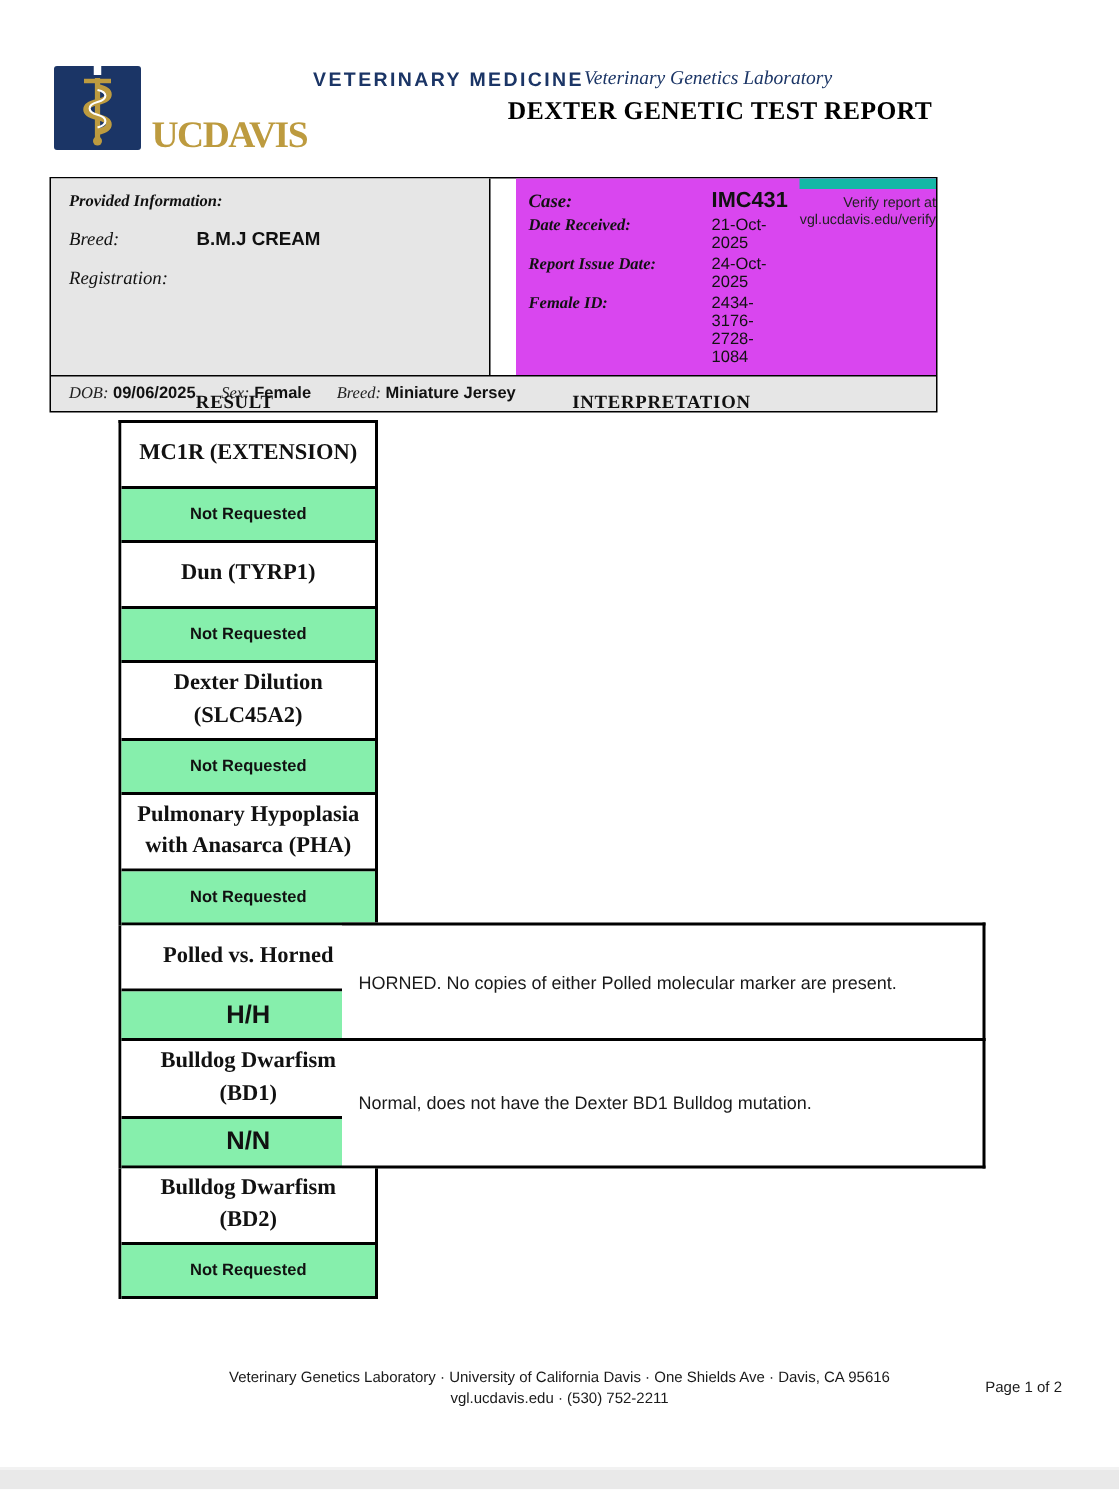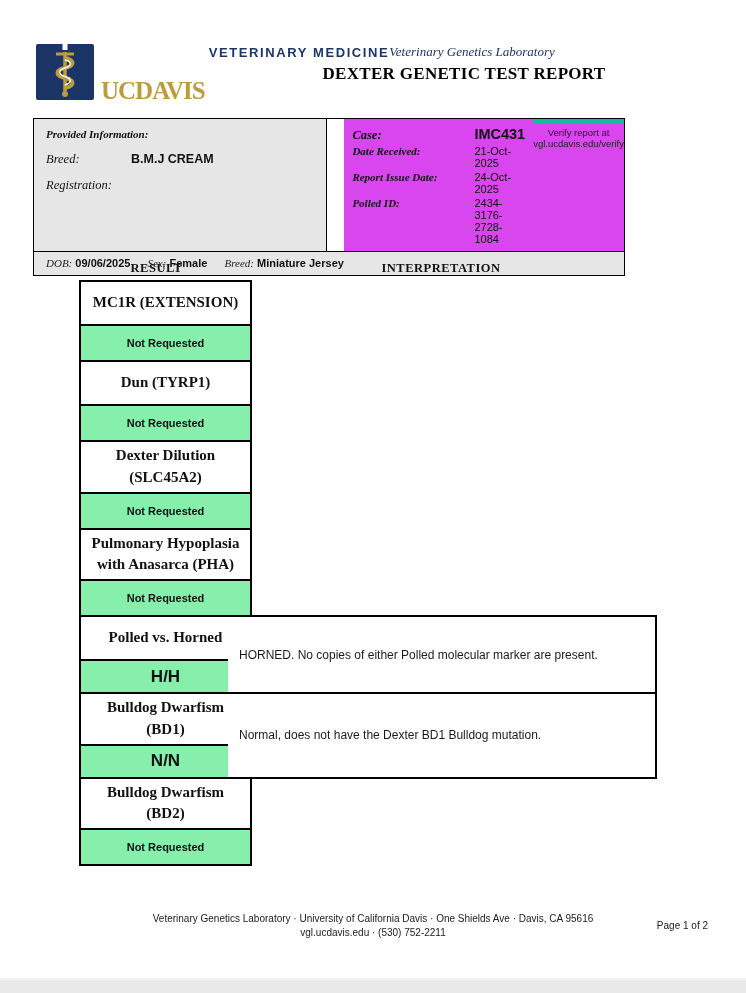--- a/index.html
+++ b/index.html
@@ -12,39 +12,39 @@
   .logo-icon{width:58px;height:60px;flex:0 0 auto;}
   .logo-text{display:flex;flex-direction:row;width:194px;}
   .wordmark-row{display:flex;align-items:flex-end;}
   .wordmark{font-family:"Liberation Serif",serif;color:#bd9b3f;font-size:25px;line-height:22px;letter-spacing:-1px;white-space:nowrap;}
   .wordmark .uc{font-weight:600;}
   .wordmark .davis{font-weight:800;}
   .gold-rule{flex:1;height:2px;background:#bd9b3f;margin:0 0 3px 4px;}
   .vm-line{color:#1b3566;font-weight:bold;font-size:13px;letter-spacing:1.6px;margin-top:3px;white-space:nowrap;}
   .vgl-line{color:#1b3566;font-family:"Liberation Serif",serif;font-style:italic;font-size:13px;margin-top:2px;white-space:nowrap;}
   .report-title{
-    position:absolute;left:314px;top:64px;width:300px;text-align:center;
+    position:absolute;left:330px;top:64px;width:300px;text-align:center;
     font-family:"Liberation Serif",serif;font-weight:bold;font-size:17px;letter-spacing:0.3px;color:#000;white-space:nowrap;
   }
   
   .info-box{position:absolute;left:33px;top:118px;width:592px;border:1.5px solid #000;box-sizing:border-box;background:#fff;}
   .info-main{display:flex;align-items:stretch;}
   .info-left{width:422px;background:#e6e6e6;border-right:1.5px solid #000;box-sizing:border-box;padding:9px 12px 6px 12px;}
   .pi-label{font-family:"Liberation Serif",serif;font-style:italic;font-weight:bold;font-size:11px;margin-bottom:12px;}
   .info-row{display:flex;margin-bottom:11px;}
   .info-row .lbl{font-family:"Liberation Serif",serif;font-style:italic;font-size:12.5px;width:85px;}
   .info-row .val{font-weight:bold;font-size:12.5px;}
   .info-right{flex:1;background:#d946ef;display:flex;flex-direction:row;margin-left:17px;}
   .case-rows{flex:1;padding:7px 8px 4px 8px;}
   .case-row{display:flex;margin-bottom:2px;align-items:baseline;}
   .case-row .lbl{font-family:"Liberation Serif",serif;font-style:italic;font-weight:bold;font-size:11px;width:122px;flex:0 0 auto;}
   .case-row .val{font-size:11px;}
   .case-row.primary .lbl{font-size:12.5px;}
   .case-row.primary .val{font-weight:bold;font-size:14.5px;}
-  .verify-line{border-top:4px solid #14b8a6;text-align:center;font-size:9.5px;padding:4px 0 6px 0;color:#222;}
+  .verify-line{border-top:7px solid #14b8a6;text-align:right;font-size:9.5px;padding:4px 0 6px 0;color:#222;}
   .dob-strip{border-top:1.5px solid #000;background:#e6e6e6;padding:5px 12px 6px 12px;font-size:11px;}
   .dob-strip .lbl{font-family:"Liberation Serif",serif;font-style:italic;color:#222;}
   .dob-strip .val{font-weight:bold;}
   .dob-strip .gap{display:inline-block;width:14px;}
   
   .col-header{position:absolute;top:261px;font-family:"Liberation Serif",serif;font-weight:bold;font-size:12.5px;letter-spacing:0.5px;text-align:center;}
   .col-header.result{left:70px;width:173px;}
   .col-header.interp{left:331px;width:220px;}
   .results-table{position:absolute;left:55px;top:280px;width:602px;}
   .test-group{display:flex;position:relative;padding-left:24px;}
@@ -120,21 +120,21 @@
           </div>
           <div class="case-row">
             <span class="lbl">Date Received:</span>
             <span class="val">21-Oct-2025</span>
           </div>
           <div class="case-row">
             <span class="lbl">Report Issue Date:</span>
             <span class="val">24-Oct-2025</span>
           </div>
           <div class="case-row">
-            <span class="lbl">Polled ID:</span>
+            <span class="lbl">Female ID:</span>
             <span class="val">2434-3176-2728-1084</span>
           </div>
         </div>
         <div class="verify-line">Verify report at vgl.ucdavis.edu/verify</div>
       </div>
     </div>
     <div class="dob-strip">
       <span class="lbl">DOB:</span>
       <span class="val">09/06/2025</span><span class="gap"></span>
       <span class="lbl">Sex:</span>

